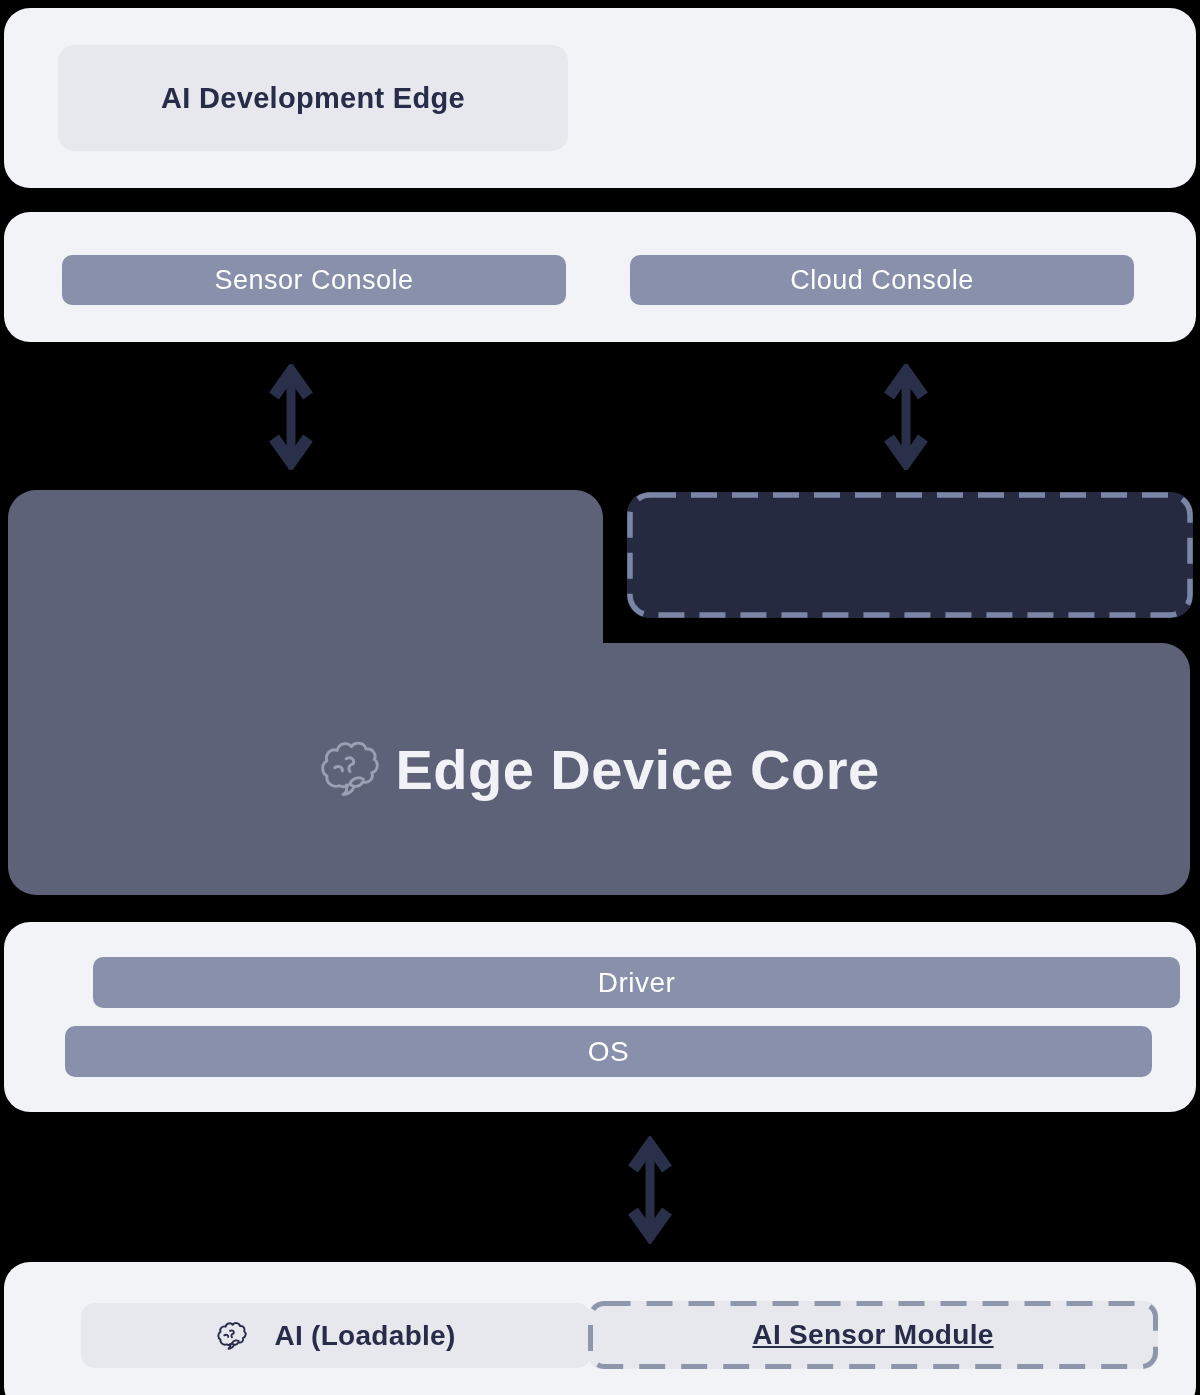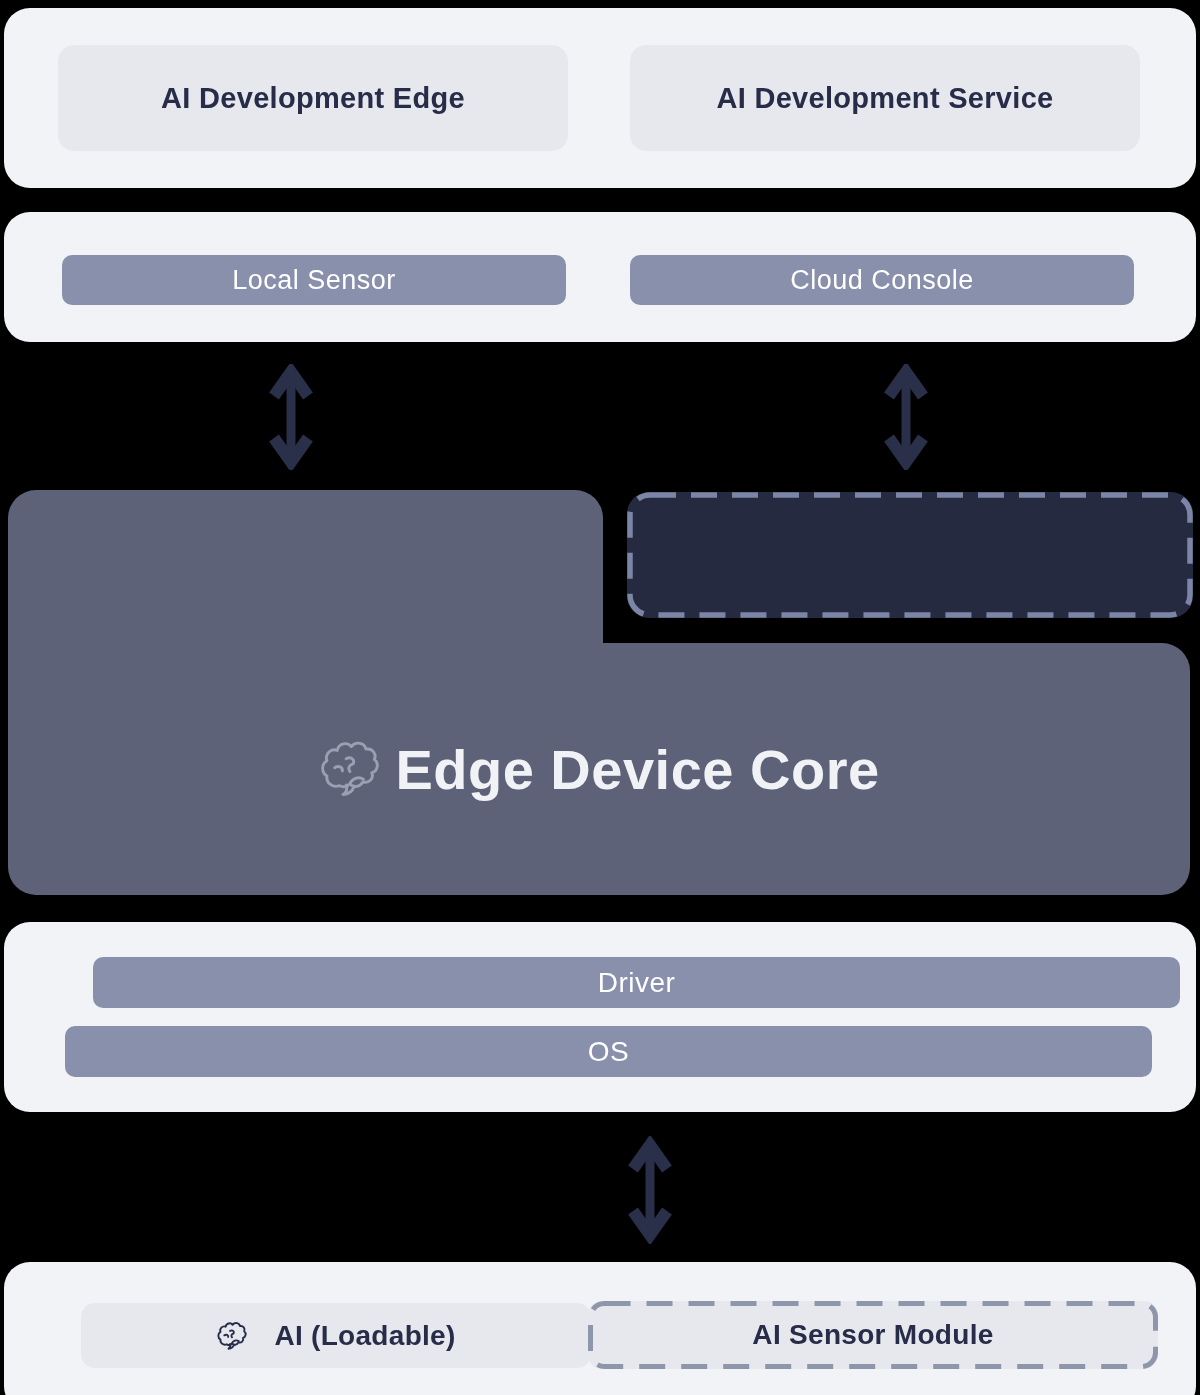--- a/index.html
+++ b/index.html
@@ -63,20 +63,21 @@
   .brain-lg{stroke:#9aa0b2;stroke-width:4.5px;width:64px;height:64px;}
   .brain-sm{stroke:#272c49;stroke-width:6px;width:32px;height:32px;}
 
   .box-loadable{
     left:77px;top:41px;width:510px;height:65px;border-radius:14px;
     font-size:28px;gap:26px;
   }
   .box-sensor{
     left:584px;top:39px;width:570px;height:68px;border-radius:14px;
     font-size:28px;
+    text-decoration:underline;
   }
 </style>
 </head>
 <body>
 
 <svg width="0" height="0" style="position:absolute">
   <symbol id="brain" viewBox="0 0 100 100">
     <path d="M34 76 C23 80 12 72 14 61 C5 56 5 42 14 37 C10 27 20 17 30 21 C32 10 46 7 52 15 C59 6 73 9 75 19 C85 17 92 27 88 35 C96 41 93 54 84 56 C88 65 79 73 70 70 C66 78 55 80 50 73 C46 78 39 79 34 76 Z"></path>
     <path d="M50 73 C53 65 63 61 71 66"></path>
     <path d="M44 75 C46 81 44 87 39 90 C48 89 54 84 56 78"></path>
@@ -84,28 +85,25 @@
     <path d="M26 48 C32 44 39 47 38 53"></path>
   </symbol>
 </svg>
 
 <div class="stage">
 
   <div class="panel panel-top">
     <div class="light-box box-tool">
       <span>AI Development Edge</span>
     </div>
-    <div class="light-box box-service">
-      <span>AI Development Service</span>
-    </div>
   </div>
 
   <div class="panel panel-console">
     <div class="slate-bar bar-local">
-      <span>Local Sensor</span>
+      <span>Sensor Console</span>
     </div>
     <div class="slate-bar bar-cloud">
       <span>Cloud Console</span>
     </div>
   </div>
 
   <svg class="arrow arrow-left" width="44" height="106" viewBox="0 0 44 106">
     <path class="shaft" d="M22 14 L22 92"></path>
     <path class="head" d="M5 32 L22 8 L39 32"></path>
     <path class="head" d="M5 74 L22 98 L39 74"></path>

